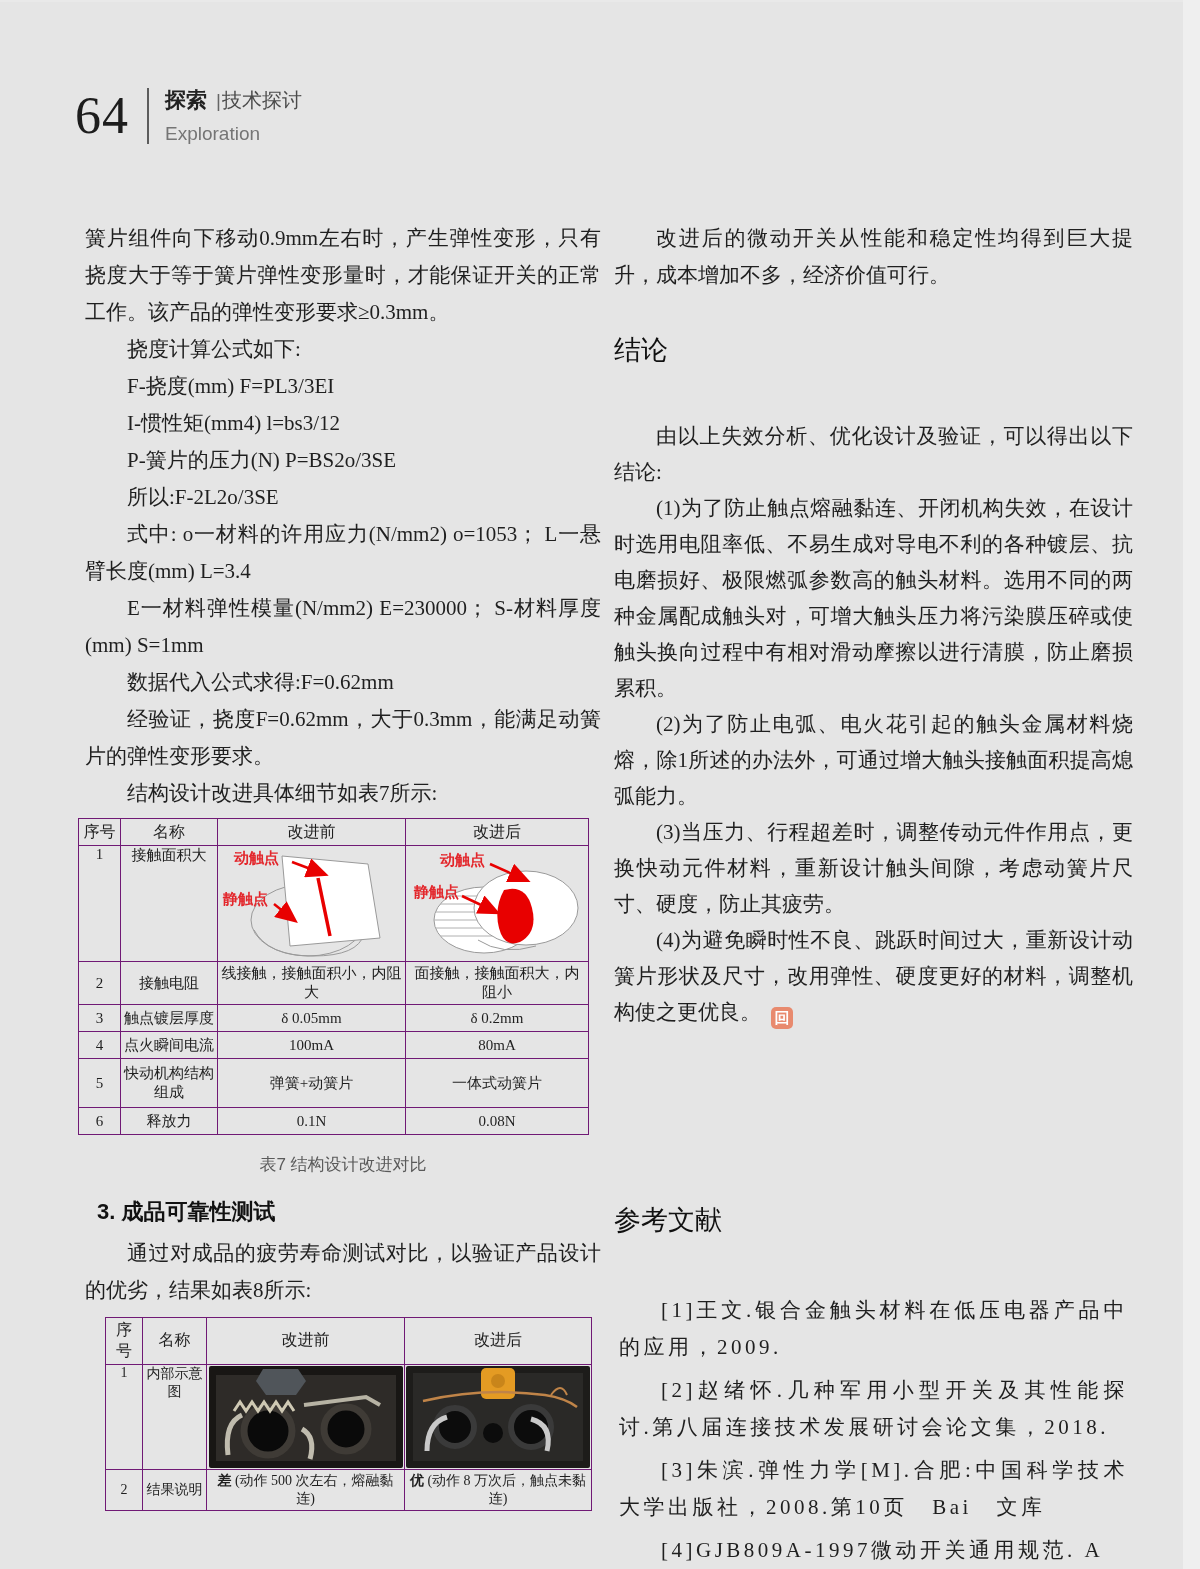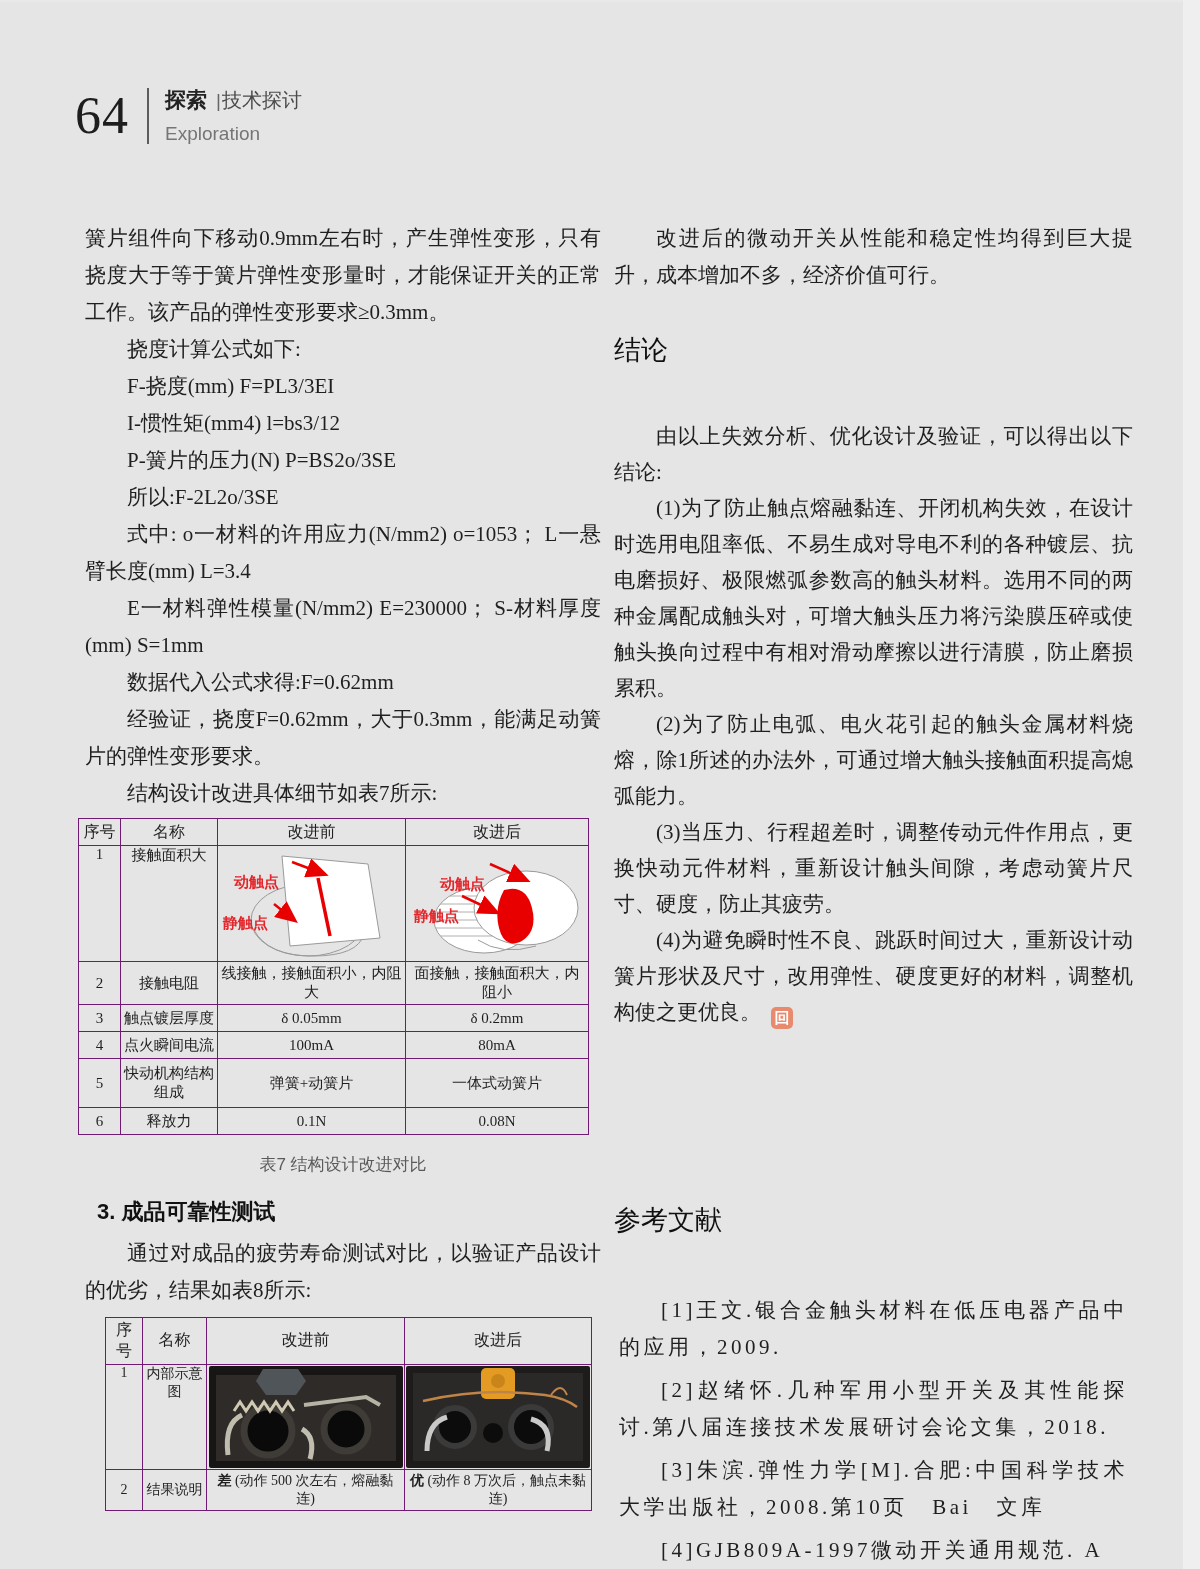--- a/index.html
+++ b/index.html
@@ -46,21 +46,21 @@
   .tall td { height:115px; padding:0; }
   .t8 .tall td { height:104px; }
   .vtop { vertical-align:top; padding-top:4px; }
   .two-line td { height:44px; }
   .grade { font-weight:bold; }
 
   
   .diagram { position:relative; width:100%; height:115px; }
   .diagram svg { position:absolute; left:0; top:0; }
   .dlabel { position:absolute; color:#e3262b; font-weight:bold; font-size:15px;
-            font-family:"Liberation Sans","DejaVu Sans",sans-serif;margin-top:24px; }
+            font-family:"Liberation Sans","DejaVu Sans",sans-serif; }
 
   .photo { position:relative; width:100%; height:104px; }
   .photo svg { display:block; margin:0 auto; }
 
   .caption { text-align:center; color:#5a5a5a; font-size:17px;
              font-family:"Liberation Sans","DejaVu Sans",sans-serif; margin-top:18px; }
 
   
   .ref { font-size:21px; line-height:37.5px; letter-spacing:3.5px; text-indent:2em;
          margin:5px; text-align:justify; }

